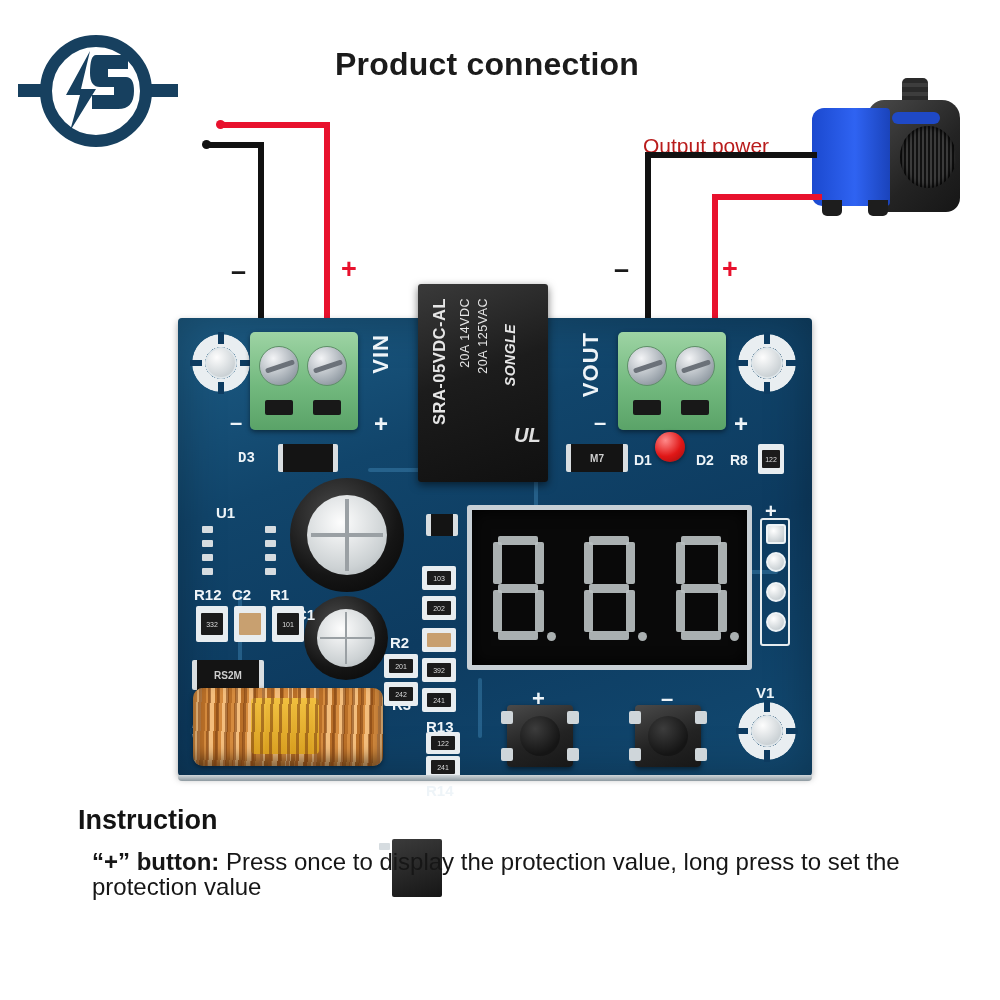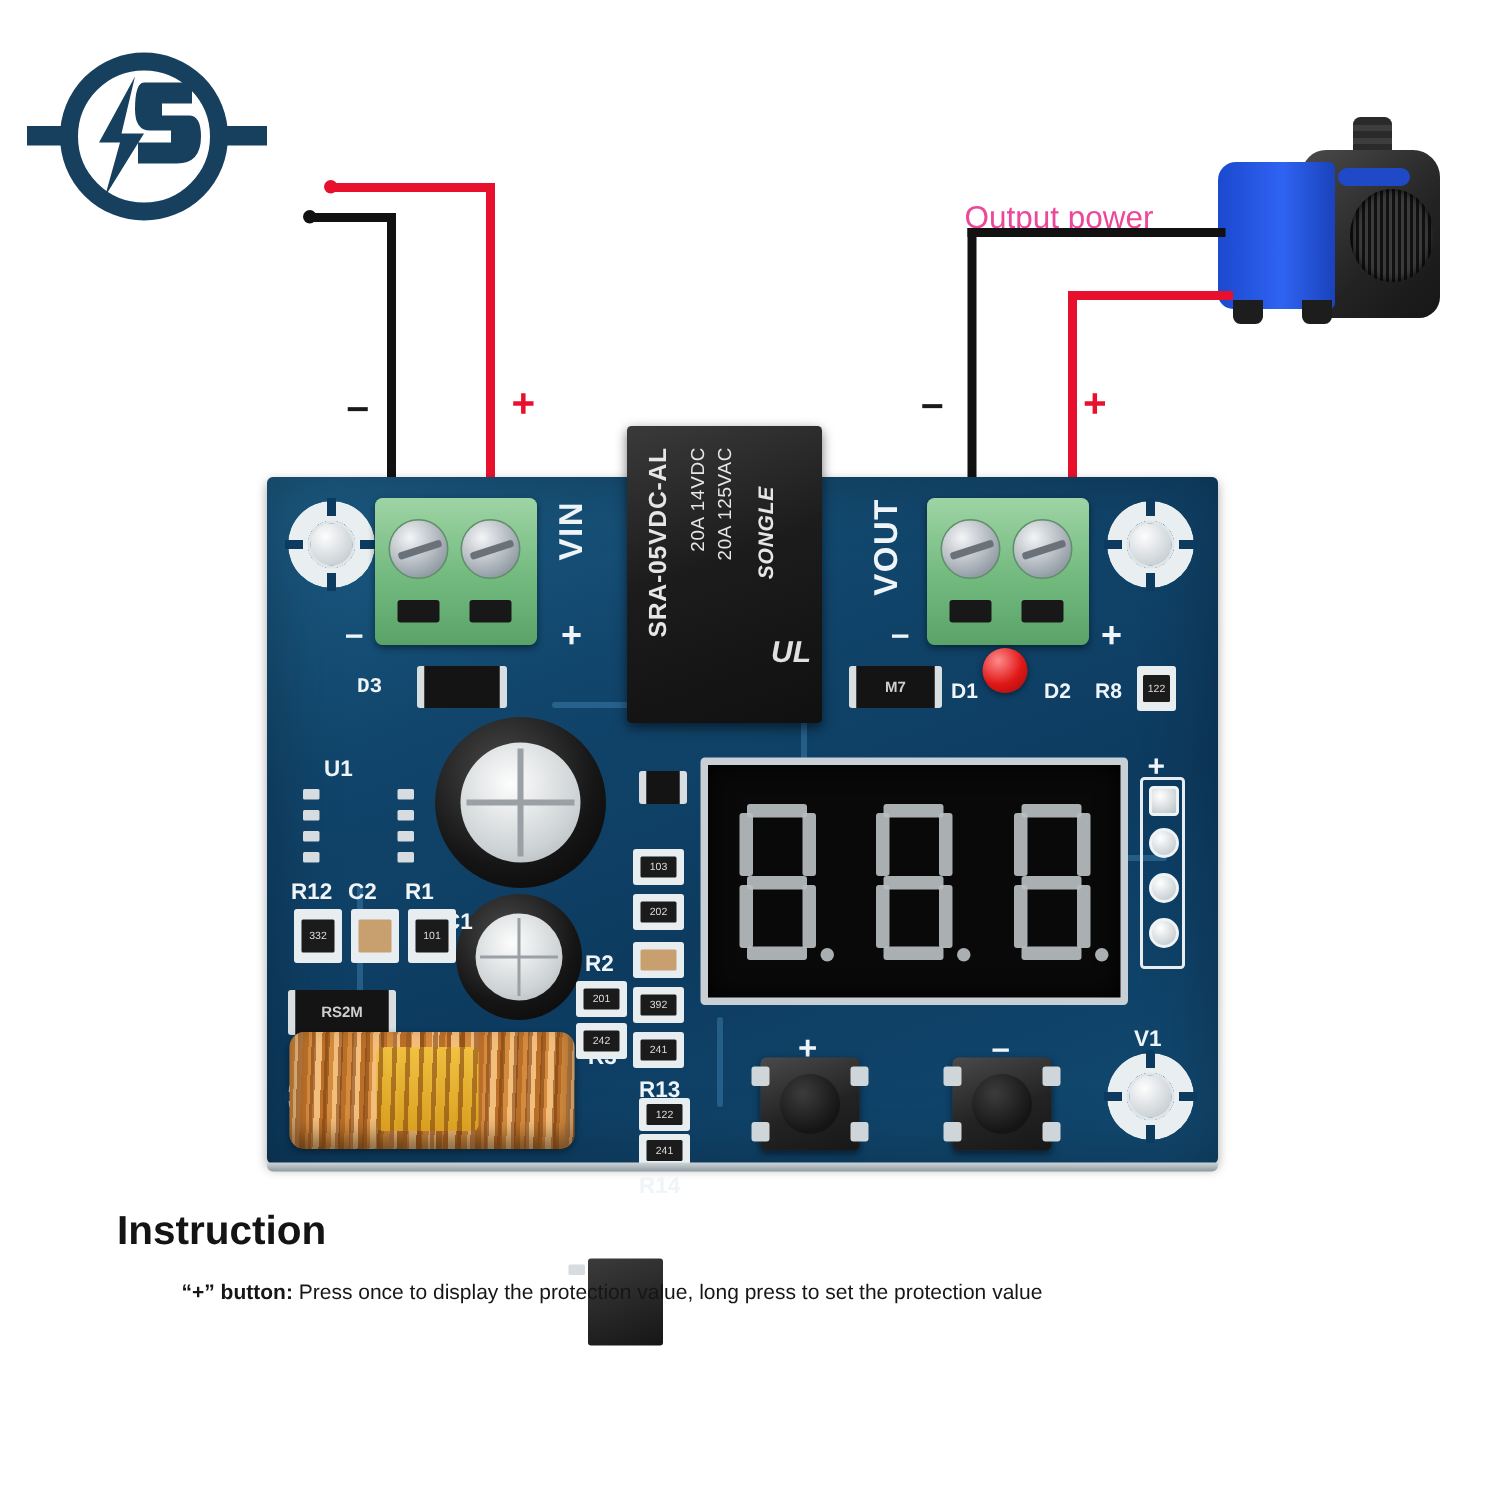--- a/index.html
+++ b/index.html
@@ -30,21 +30,21 @@
   #title {
     position: absolute; left: 335px; top: 46px;
     font-size: 32px; font-weight: 700; color: #1b1b1b; letter-spacing: .2px;
   }
   #instruction-title {
     position: absolute; left: 78px; top: 805px;
     font-size: 27px; font-weight: 600; color: #141414;
   }
   .instr-line {
     position: absolute; left: 92px; width: 830px;
-    font-size: 14px; line-height: 25px; color: #161616; margin-left: 29px;
+    font-size: 24px; line-height: 25px; color: #161616;
   }
   .instr-line b { font-weight: 700; }
   #instr-1 { top: 849px; }
   #instr-2 { top: 903px; }
 
   
   #battery { position: absolute; left: 72px; top: 132px; width: 152px; height: 122px; }
   #battery .top {
     position: absolute; left: 0; top: 0; width: 152px; height: 30px;
     background: linear-gradient(180deg,#5e5e5e,#6e6e6e);
@@ -96,21 +96,21 @@
     background: #1f49c6; border-radius: 6px;
   }
   #pump .foot {
     position: absolute; top: 122px; width: 20px; height: 16px;
     background: #1d1d1d; border-radius: 0 0 5px 5px;
   }
   #pump .foot.f1 { left: 14px; }
   #pump .foot.f2 { left: 60px; }
   #pump-label {
     position: absolute; left: 643px; top: 134px;
-    font-size: 21px; color: #ec4899;
+    font-size: 21px; color: #b91c1c;
   }
 
   
   .wire { position: absolute; background: #111; }
   .wire.red { background: #e8112d; }
   .dot { position: absolute; width: 9px; height: 9px; border-radius: 50%; }
   .dot.red { background: #e8112d; }
   .dot.blk { background: #111; }
   .polarity {
     position: absolute; font-size: 27px; font-weight: 700; line-height: 1;
@@ -310,20 +310,21 @@
   <div id="logo">
     <div class="bar left"></div>
     <div class="bar right"></div>
     <div class="ring"></div>
     <svg class="mark" viewBox="0 0 112 112">
       <path d="M50 16 L26 60 L40 60 L30 96 L56 54 L41 54 Z" fill="#17405f"></path>
       <path d="M56 20 L88 20 L88 34 L68 34 L68 42 L86 42 Q94 42 94 56 Q94 74 78 74 L52 74 L52 60 L74 60 L74 52 L60 52 Q50 52 50 38 Q50 20 56 20 Z" fill="#17405f"></path>
     </svg>
   </div>
 
+  <div id="title">Product connection</div>
 
 
   <div id="pump-label">Output power</div>
   <div id="pump">
     <div class="spout"></div>
     <div class="body-dark"></div>
     <div class="body-blue"></div>
     <div class="collar"></div>
     <div class="fan"></div>
     <div class="foot f1"></div>

